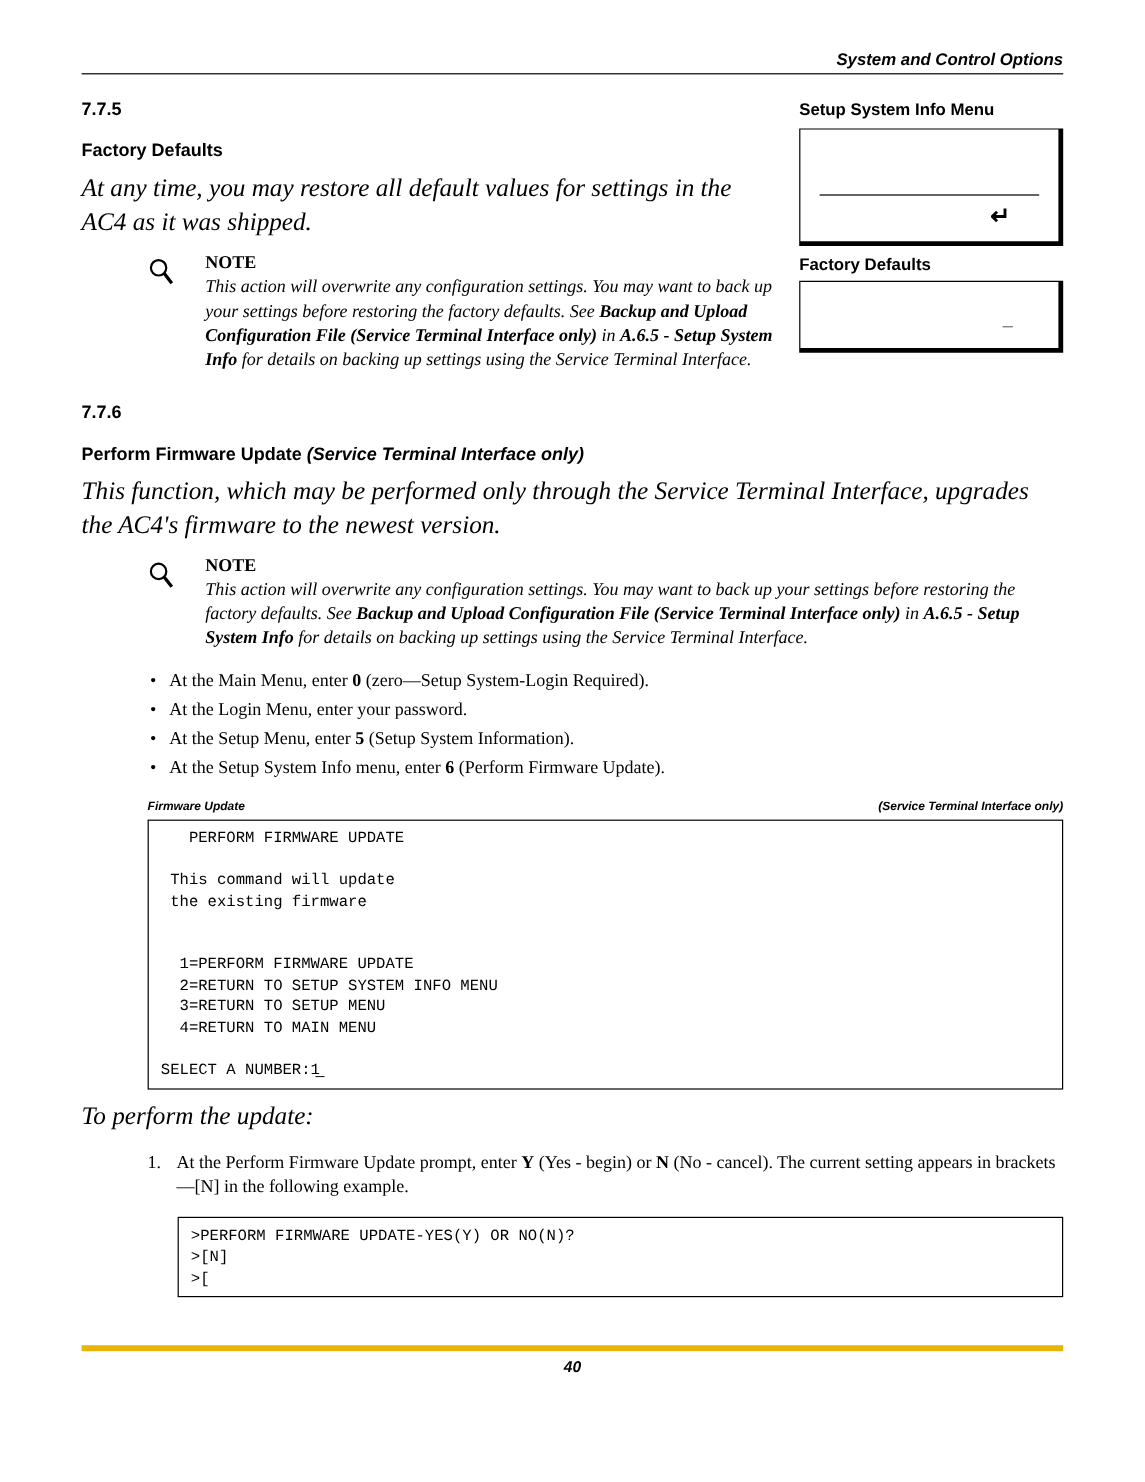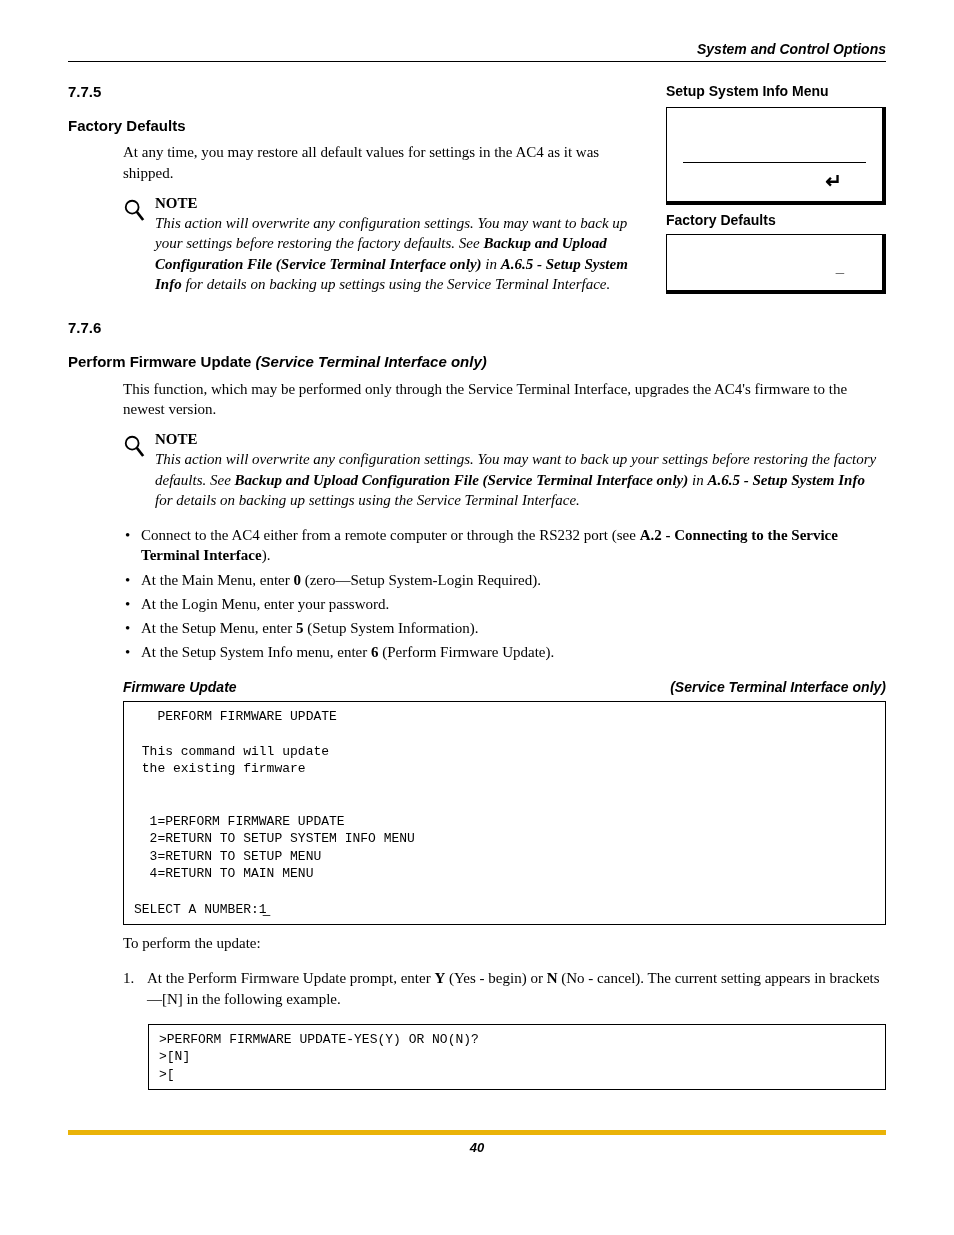--- a/index.html
+++ b/index.html
@@ -48,28 +48,28 @@
   .sec-title {
     font-family: Arial, Helvetica, sans-serif;
     font-weight: bold;
     font-size: 15px;
   }
   .sec-title .plain-italic {
     font-style: italic;
     font-weight: bold;
   }
   .body-text {
-    margin-left: 55px;
     margin-top: 6px;
     margin-bottom: 10px;
-    font-size: 15px;
+    font-size: 21px;
+    font-style: italic;
   }
   .note-block {
     display: flex;
-    gap: 10px;
+    gap: 26px;
     margin-left: 55px;
     margin-top: 10px;
     margin-bottom: 10px;
   }
   .note-icon {
     width: 22px;
     flex-shrink: 0;
     padding-top: 2px;
   }
   .note-body .note-head {
@@ -112,21 +112,21 @@
     position: absolute;
     left: 0;
   }
   .subhead-row {
     margin-left: 55px;
     display: flex;
     justify-content: space-between;
     font-family: Arial, Helvetica, sans-serif;
     font-weight: bold;
     font-style: italic;
-    font-size: 14px;
+    font-size: 10px;
     margin-top: 10px;
     margin-bottom: 4px;
   }
   .code-box {
     margin-left: 55px;
     border: 1px solid #000;
     padding: 6px 10px;
     font-family: "Courier New", monospace;
     font-size: 13px;
     white-space: pre;
@@ -254,21 +254,20 @@
   </div>
   <div class="note-body">
     <div class="note-head">NOTE</div>
     <div class="note-text">
       <span>This action will overwrite any configuration settings. You may want to back up your settings before restoring the factory defaults. See </span><span class="ref">Backup and Upload Configuration File (Service Terminal Interface only)</span><span> in </span><span class="ref">A.6.5 - Setup System Info</span><span> for details on backing up settings using the Service Terminal Interface.</span>
     </div>
   </div>
 </div>
 
 <ul class="bullets">
-  <li><span>Connect to the AC4 either from a remote computer or through the RS232 port (see </span><b>A.2 - Connecting to the Service Terminal Interface</b><span>).</span></li>
   <li><span>At the Main Menu, enter </span><b>0</b><span> (zero—Setup System-Login Required).</span></li>
   <li>At the Login Menu, enter your password.</li>
   <li><span>At the Setup Menu, enter </span><b>5</b><span> (Setup System Information).</span></li>
   <li><span>At the Setup System Info menu, enter </span><b>6</b><span> (Perform Firmware Update).</span></li>
 </ul>
 
 <div class="subhead-row">
   <span>Firmware Update</span>
   <span>(Service Terminal Interface only)</span>
 </div>

